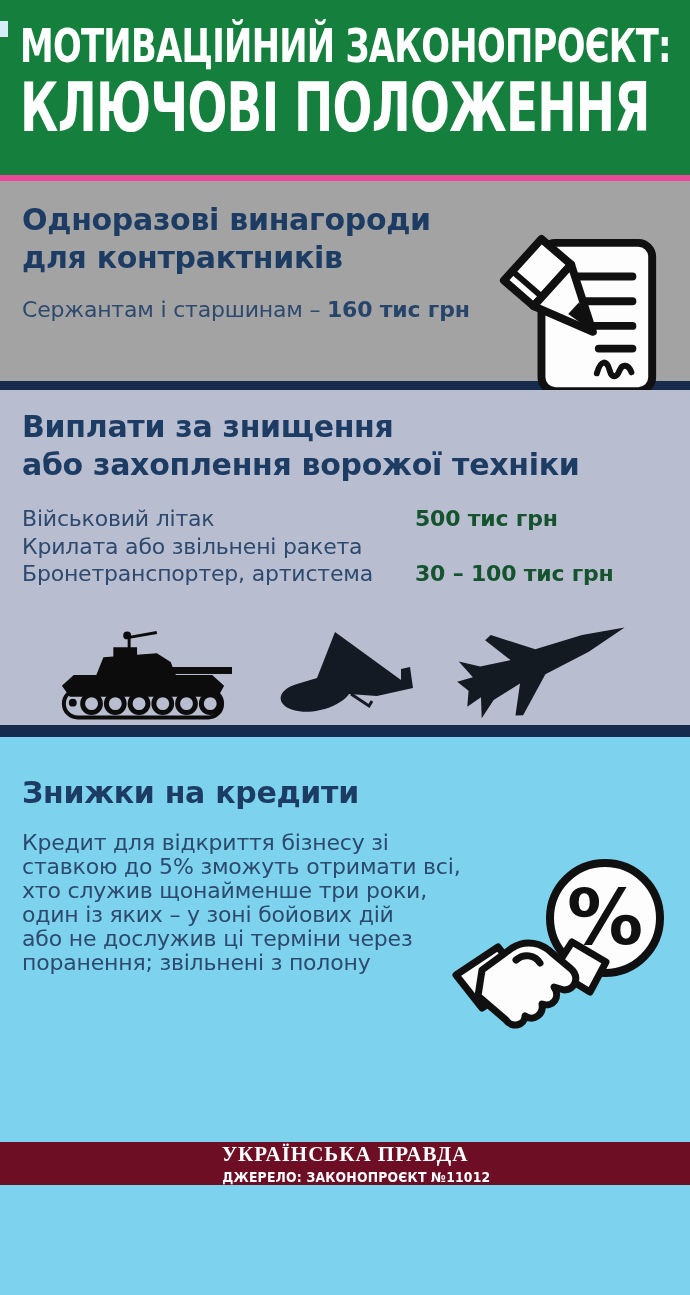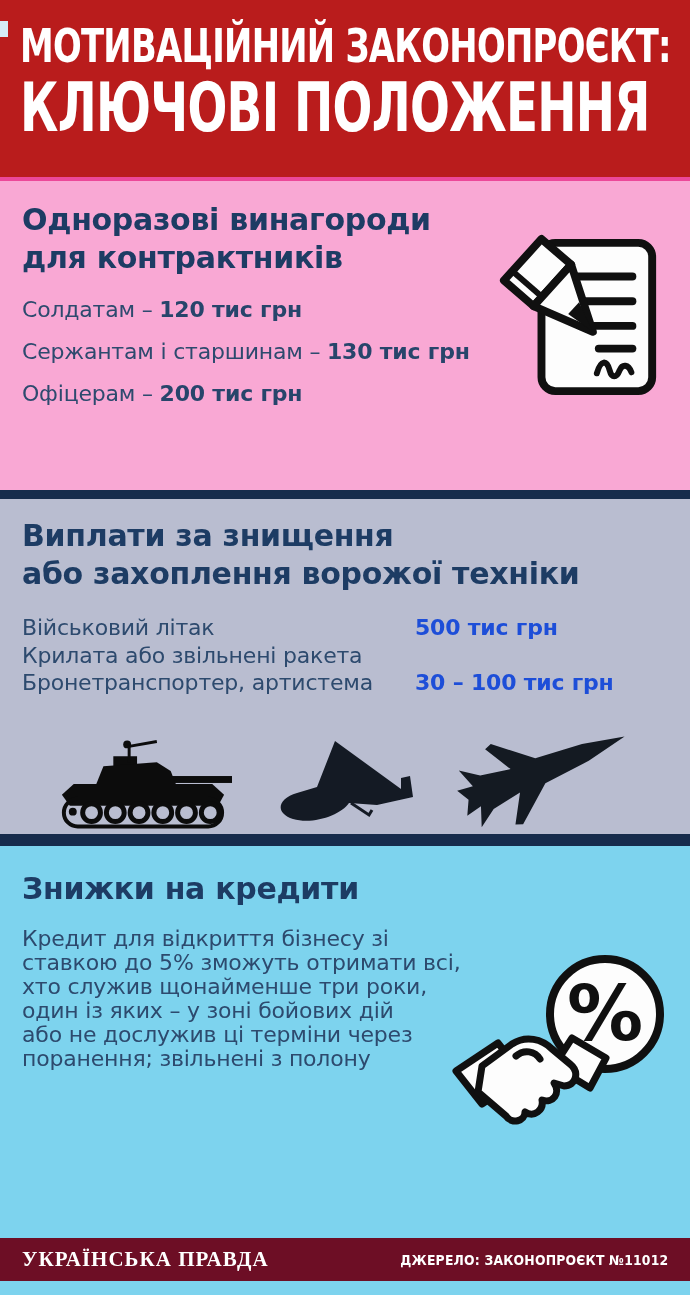--- a/index.html
+++ b/index.html
@@ -1,58 +1,58 @@
 <!DOCTYPE html>
 <html><head>
 <meta charset="utf-8">
 <style>
   html,body{margin:0;padding:0;background:#e8e8e8;}
   .canvas{
     position:relative;width:690px;height:1295px;overflow:hidden;
     font-family:"DejaVu Sans",sans-serif;background:#7dd3ee;
   }
   
-  .hdr{box-sizing:border-box;height:181px;background:#b91c1c;
-       border-bottom:4px solid #ec4899;padding:20px 0 0 20px;position:relative;text-align:right;}
+  .hdr{box-sizing:border-box;height:181px;background:#15803d;
+       border-bottom:6px solid #ec4899;padding:20px 0 0 20px;position:relative;text-align:right;}
   .deco-square{position:absolute;left:0;top:21px;width:8px;height:16px;background:#d6ecf7;}
   .hdr h1{margin:0;line-height:1;}
   .t1,.t2{display:inline-block;color:#ffffff;font-weight:700;white-space:nowrap;
           transform-origin:left top;letter-spacing:-1px;}
   .t1{font-size:47px;line-height:52px;transform:scaleX(.72);}
   .t2{font-size:67px;line-height:68px;margin-top:2px;transform:scaleX(.70);}
   
   section{box-sizing:border-box;}
   h2{margin:0;font-size:30px;line-height:38px;font-weight:700;color:#1d3c64;
      white-space:pre-line;letter-spacing:-.3px;}
   .divider{height:9px;background:#172c4c;}
   .divider-2{height:12px;}
   
-  .sec-rewards{height:309px;background:#f9a8d4;position:relative;padding:20px 22px 0;}
+  .sec-rewards{height:200px;background:#a3a3a3;position:relative;padding:20px 22px 0;}
   .items{margin-top:21px;}
   .item{margin:0 0 19px;font-size:22px;line-height:23px;color:#2d4a6e;letter-spacing:-.2px;}
   .item b{font-weight:700;color:#27456b;}
   .icon-contract{position:absolute;top:50px;right:24px;}
   
   .sec-payouts{height:335px;background:#b9bdd0;position:relative;padding:18px 22px 0;}
   .paytable{margin-top:21px;}
   .prow{display:grid;grid-template-columns:393px 1fr;font-size:22px;line-height:27.5px;
         color:#2d4a6e;letter-spacing:-.2px;}
-  .prow .amt{font-weight:700;color:#1d4ed8;}
+  .prow .amt{font-weight:700;color:#14532d;}
   .sil-row{position:absolute;left:0;right:0;bottom:5px;display:flex;
            justify-content:space-between;align-items:flex-end;padding:0 58px 0 52px;}
   
-  .sec-credits{height:392px;background:#7dd3ee;position:relative;padding:24px 22px 0;}
+  .sec-credits{height:392px;background:#7dd3ee;position:relative;padding:24px 22px 0;margin-top:13px;}
   .para{margin:0;font-size:22px;line-height:24px;color:#2d4a6e;
         white-space:pre-line;letter-spacing:-.2px;}
   .para1{margin-top:19px;}
   .para2{margin-top:17px;}
   .icon-handshake{position:absolute;top:100px;right:10px;}
   
   .ftr{box-sizing:border-box;height:43px;background:#6d0e25;display:flex;
-       align-items:center;justify-content:space-between;padding:0 22px;}
+       align-items:center;justify-content:space-between;padding:0 22px;flex-direction:column;}
   .brand{font-family:"Liberation Serif",serif;font-size:21px;color:#ffffff;
          letter-spacing:1px;font-weight:600;white-space:nowrap;}
   .source{font-size:13.5px;color:#ffffff;font-weight:700;letter-spacing:.2px;
           transform:scaleX(.92);transform-origin:right center;white-space:nowrap;}
 </style>
 </head>
 <body>
 
 <div class="canvas">
 
@@ -61,23 +61,21 @@
     <h1>
       <span class="t1">МОТИВАЦІЙНИЙ ЗАКОНОПРОЄКТ:</span><br>
       <span class="t2">КЛЮЧОВІ ПОЛОЖЕННЯ</span>
     </h1>
   </header>
 
   <section class="sec-rewards">
     <h2>Одноразові винагороди
 для контрактників</h2>
     <div class="items">
-      <p class="item"><span>Солдатам – </span><b>120 тис грн</b></p>
-      <p class="item"><span>Сержантам і старшинам – </span><b>130 тис грн</b></p>
-      <p class="item"><span>Офіцерам – </span><b>200 тис грн</b></p>
+      <p class="item"><span>Сержантам і старшинам – </span><b>160 тис грн</b></p>
     </div>
 
     <svg class="icon-contract" width="168" height="170" viewBox="0 0 170 172">
       <rect x="44" y="12" width="112" height="150" rx="14" fill="#fdfdfd" stroke="#101010" stroke-width="8"></rect>
       <g stroke="#101010" stroke-width="8" stroke-linecap="round">
         <line x1="66" y1="46" x2="136" y2="46"></line>
         <line x1="66" y1="71" x2="136" y2="71"></line>
         <line x1="84" y1="96" x2="136" y2="96"></line>
         <line x1="102" y1="119" x2="136" y2="119"></line>
       </g>

